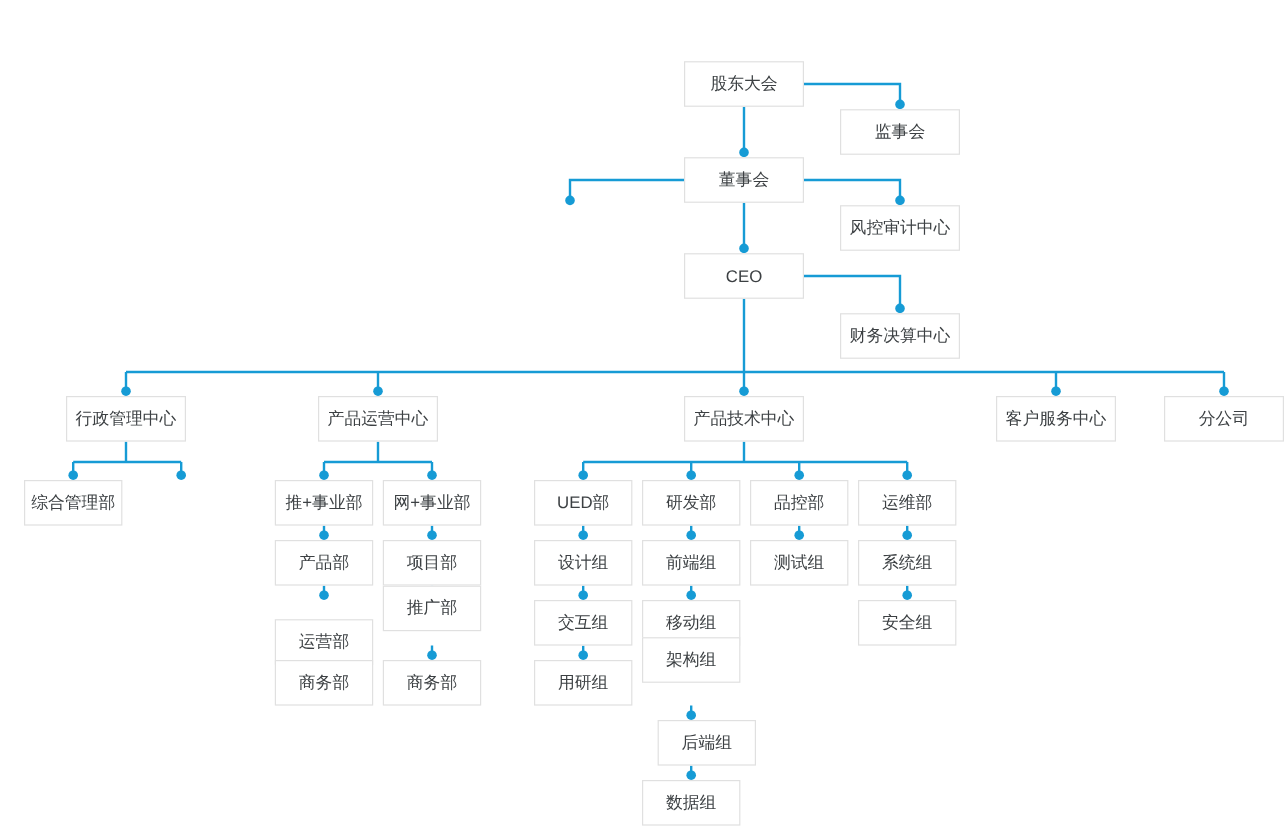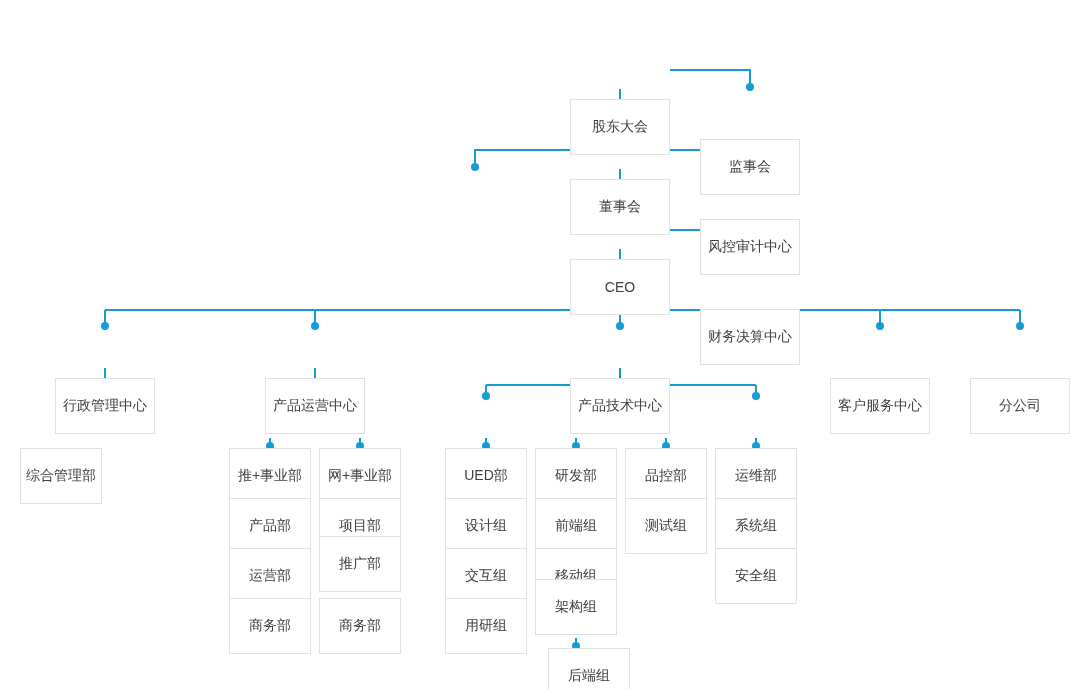--- a/index.html
+++ b/index.html
@@ -27,32 +27,31 @@
     stroke: var(--connector, #169bd5);
     stroke-width: 2;
     fill: none;
   }
   .connector-layer circle {
     fill: var(--connector, #169bd5);
     stroke: none;
   }
   .node {
     position: absolute;
-    height: 56px;
+    height: 38px;
     box-sizing: border-box;
     background: var(--box-bg, #ffffff);
     border: 1px solid var(--box-border, #e0e0e0);
     display: flex;
     align-items: center;
     justify-content: center;
     font-size: 14px;
     color: var(--text, #3c4043);
     white-space: nowrap;
     cursor: default;
-    margin-top: 48px;
   }
   .w100 { width: 100px; }
   .w82  { width: 82px; }
 </style>
 </head>
 <body>
 
 <div class="canvas">
 
   <svg class="connector-layer" viewBox="0 0 1070 689">
@@ -125,21 +124,21 @@
   <div class="node w82" style="left:625px;top:400px">品控部</div>
   <div class="node w82" style="left:715px;top:400px">运维部</div>
 
   <div class="node w82" style="left:229px;top:450px">产品部</div>
   <div class="node w82" style="left:319px;top:450px">项目部</div>
   <div class="node w82" style="left:445px;top:450px">设计组</div>
   <div class="node w82" style="left:535px;top:450px">前端组</div>
   <div class="node w82" style="left:625px;top:450px">测试组</div>
   <div class="node w82" style="left:715px;top:450px">系统组</div>
 
-  <div class="node w82" style="left:229px;top:500px">运营部</div>
+  <div class="node w82" style="left:229px;top:516px">运营部</div>
   <div class="node w82" style="left:319px;top:488px">推广部</div>
   <div class="node w82" style="left:445px;top:500px">交互组</div>
   <div class="node w82" style="left:535px;top:500px">移动组</div>
   <div class="node w82" style="left:715px;top:500px">安全组</div>
 
   <div class="node w82" style="left:229px;top:550px">商务部</div>
   <div class="node w82" style="left:319px;top:550px">商务部</div>
   <div class="node w82" style="left:445px;top:550px">用研组</div>
   <div class="node w82" style="left:535px;top:531px">架构组</div>
 

